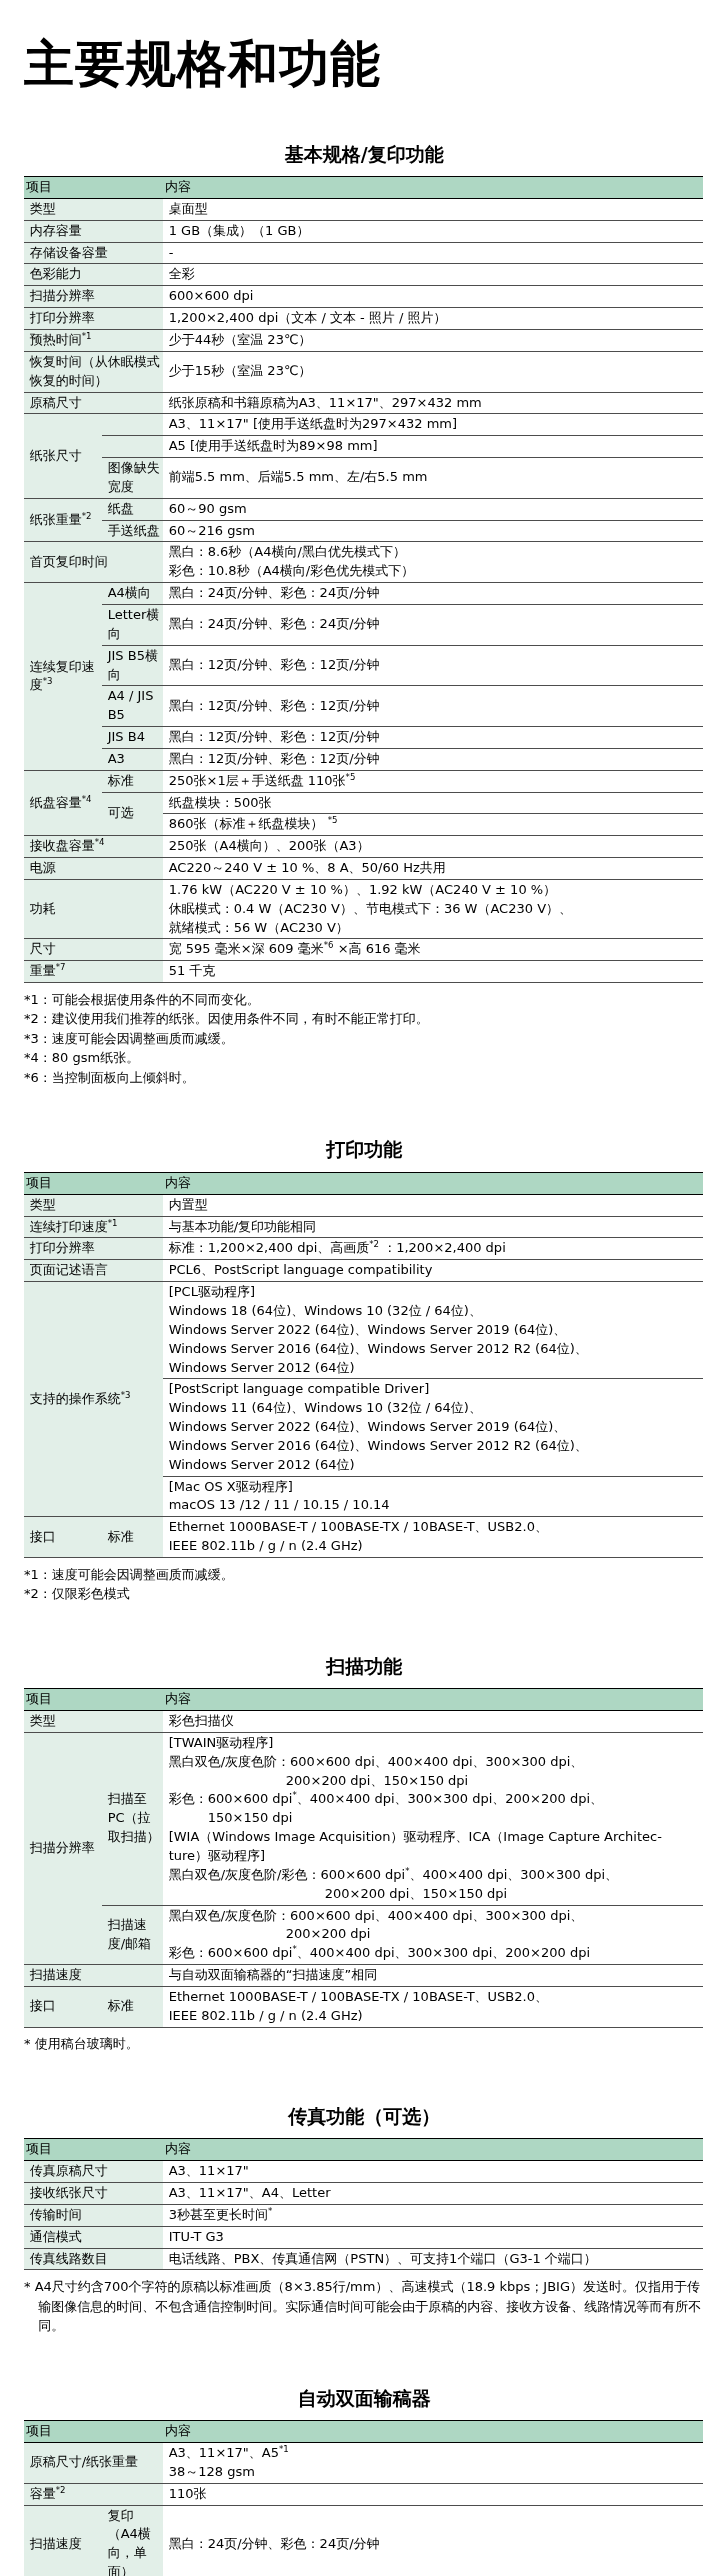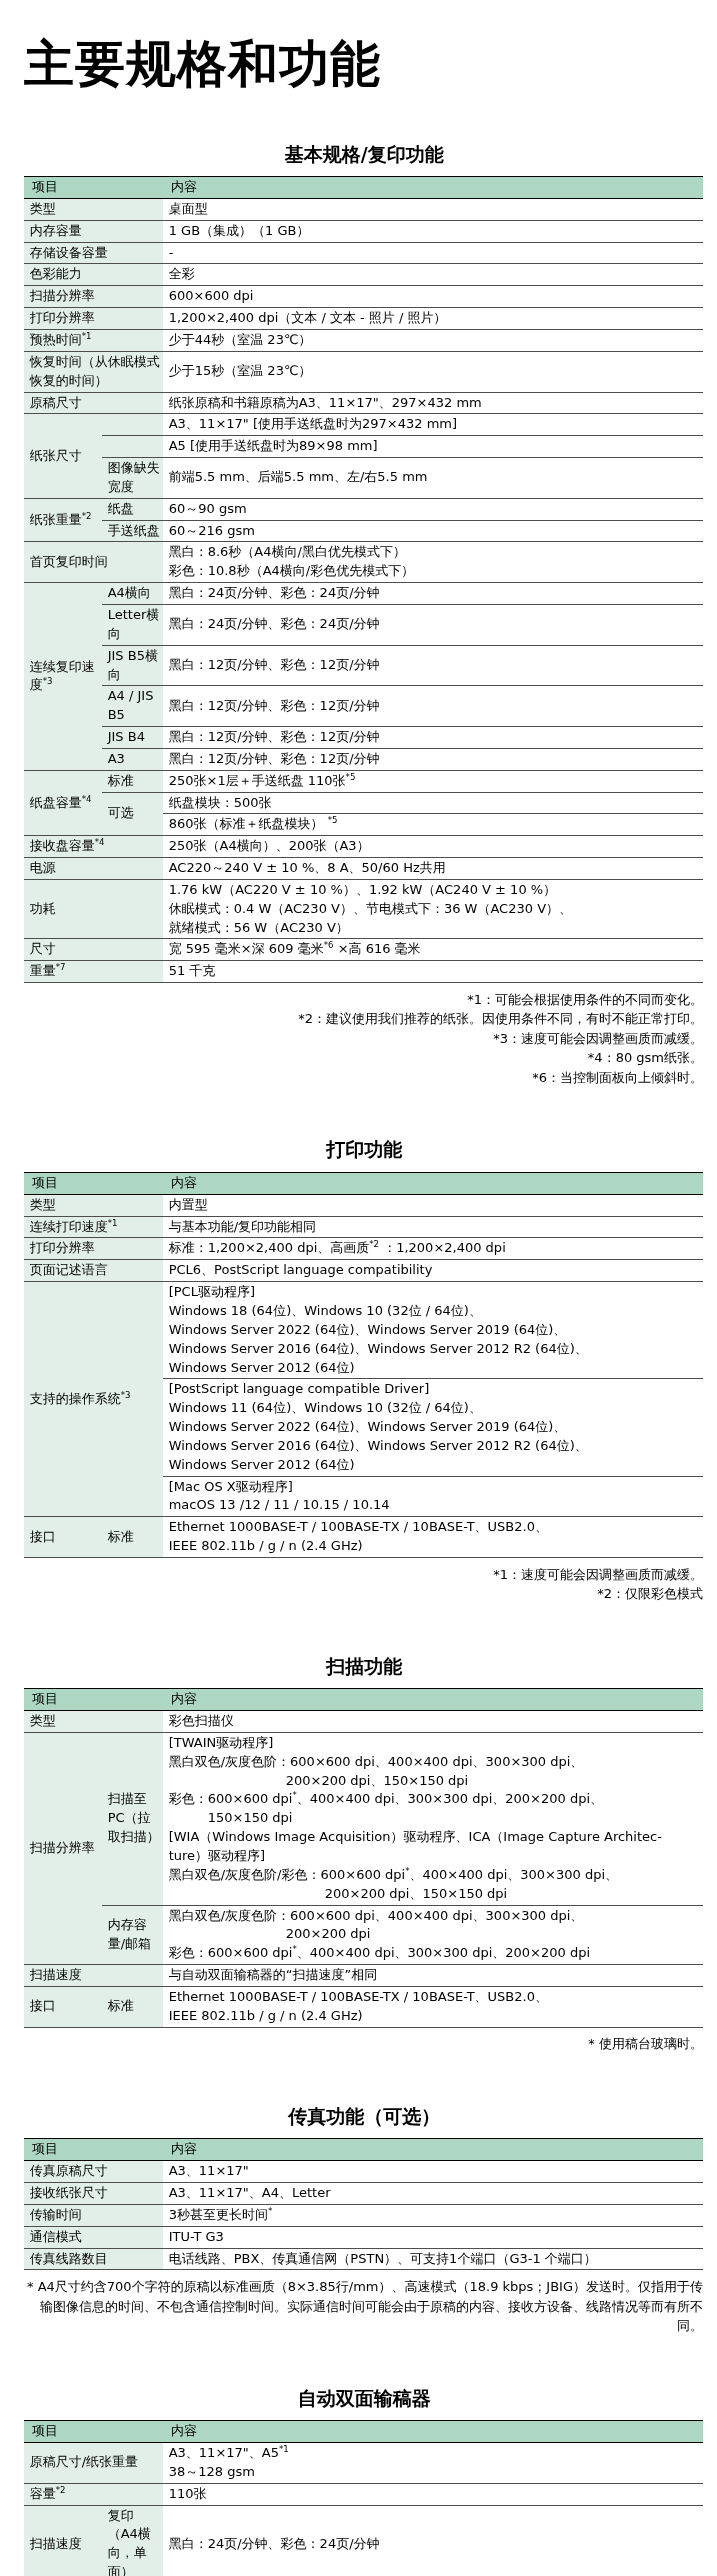--- a/index.html
+++ b/index.html
@@ -8,27 +8,27 @@
   .page{padding:25px 12.4px 29px 24px;box-sizing:border-box;width:717px;}
   h1{font-size:50px;line-height:1.1;font-weight:700;margin:11.5px 0 0 0;letter-spacing:1px;}
   .section h2{font-size:19px;font-weight:700;margin:50px 0 8.6px 0;text-align:center;}
   table{border-collapse:collapse;table-layout:fixed;width:679px;
     border-top:1.9px solid #000;border-bottom:1.9px solid #000;
     font-size:13px;line-height:1.45;}
   col.cA{width:78px}
   col.cB{width:61px}
   col.cC{width:auto}
   th{background:var(--header-bg,#aed7c3);text-align:left;font-weight:400;
-    padding:1px 8px;border-bottom:1.9px solid #000;}
+    padding:1px 2px;border-bottom:1.9px solid #000;}
   td{border-bottom:1px solid #4d4d4d;padding:1px 5.7px;vertical-align:middle;
     white-space:pre-wrap;word-break:break-word;}
   td.lab{background:var(--label-bg,#e2efe8);padding:1px 2.9px 1px 5.7px;}
   sup{font-size:8.6px;line-height:0;}
   .footnotes{margin-top:6.7px;font-size:13px;line-height:1.5;width:679px;}
-  .fn{padding-left:14.3px;text-indent:-14.3px;text-align:right;}
+  .fn{padding-left:14.3px;text-indent:-14.3px;}
 </style>
 </head>
 <body>
 
 <div class="page">
   <h1>主要规格和功能</h1>
   <div id="sections">
       <div class="section">
         <h2>基本规格/复印功能</h2>
         <table>
@@ -265,21 +265,21 @@
 黑白双色/灰度色阶：600×600 dpi、400×400 dpi、300×300 dpi、
 　　　　　　　　　200×200 dpi、150×150 dpi
 彩色：600×600 dpi<sup>*</sup>、400×400 dpi、300×300 dpi、200×200 dpi、
 　　　150×150 dpi
 [WIA（Windows Image Acquisition）驱动程序、ICA（Image Capture Architec-
 ture）驱动程序]
 黑白双色/灰度色阶/彩色：600×600 dpi<sup>*</sup>、400×400 dpi、300×300 dpi、
 　　　　　　　　　　　　200×200 dpi、150×150 dpi</td>
             </tr>
             <tr>
-              <td class="lab">内存容量/邮箱</td>
+              <td class="lab">扫描速度/邮箱</td>
               <td class="val">黑白双色/灰度色阶：600×600 dpi、400×400 dpi、300×300 dpi、
 　　　　　　　　　200×200 dpi
 彩色：600×600 dpi<sup>*</sup>、400×400 dpi、300×300 dpi、200×200 dpi</td>
             </tr>
             <tr>
               <td colspan="2" class="lab">扫描速度</td>
               <td class="val">与自动双面输稿器的“扫描速度”相同</td>
             </tr>
             <tr>
               <td class="lab">接口</td>

